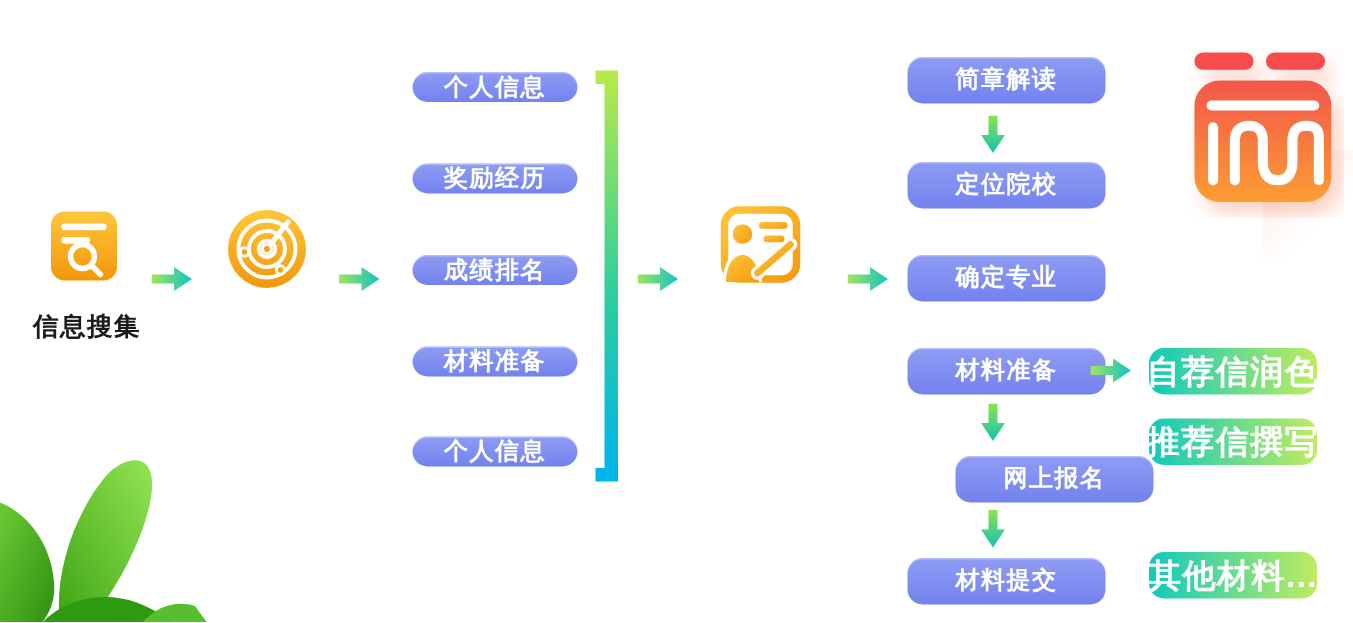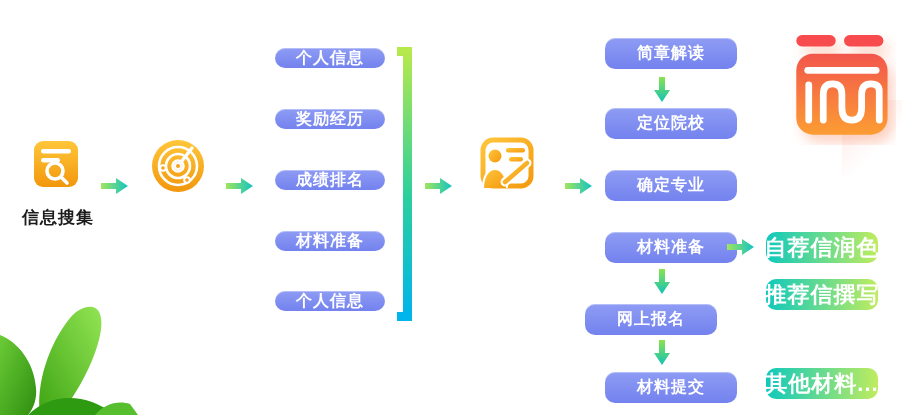--- a/index.html
+++ b/index.html
@@ -143,21 +143,21 @@
     <div class="btn-blue" style="left:605px;top:38px">简章解读</div>
     <svg class="abs" style="left:654px;top:77px" width="16" height="26" viewBox="0 0 16 26">
       <path d="M5,0 H11 V13 H16 L8,25 L0,13 H5 Z" fill="url(#gradArrowV)"></path>
     </svg>
     <div class="btn-blue" style="left:605px;top:108px">定位院校</div>
     <div class="btn-blue" style="left:605px;top:170px">确定专业</div>
     <div class="btn-blue" style="left:605px;top:232px">材料准备</div>
     <svg class="abs" style="left:654px;top:269px" width="16" height="26" viewBox="0 0 16 26">
       <path d="M5,0 H11 V13 H16 L8,25 L0,13 H5 Z" fill="url(#gradArrowV)"></path>
     </svg>
-    <div class="btn-blue" style="left:585px;top:304px">网上报名</div>
+    <div class="btn-blue" style="left:637px;top:304px">网上报名</div>
     <svg class="abs" style="left:654px;top:340px" width="16" height="26" viewBox="0 0 16 26">
       <path d="M5,0 H11 V13 H16 L8,25 L0,13 H5 Z" fill="url(#gradArrowV)"></path>
     </svg>
     <div class="btn-blue" style="left:605px;top:372px">材料提交</div>
   </div>
 
   <svg class="abs" style="left:727px;top:239px" width="28" height="16" viewBox="0 0 28 16">
     <path d="M0,5 H15 V0 L27,8 L15,16 V11 H0 Z" fill="url(#gradArrowH)"></path>
   </svg>
 

